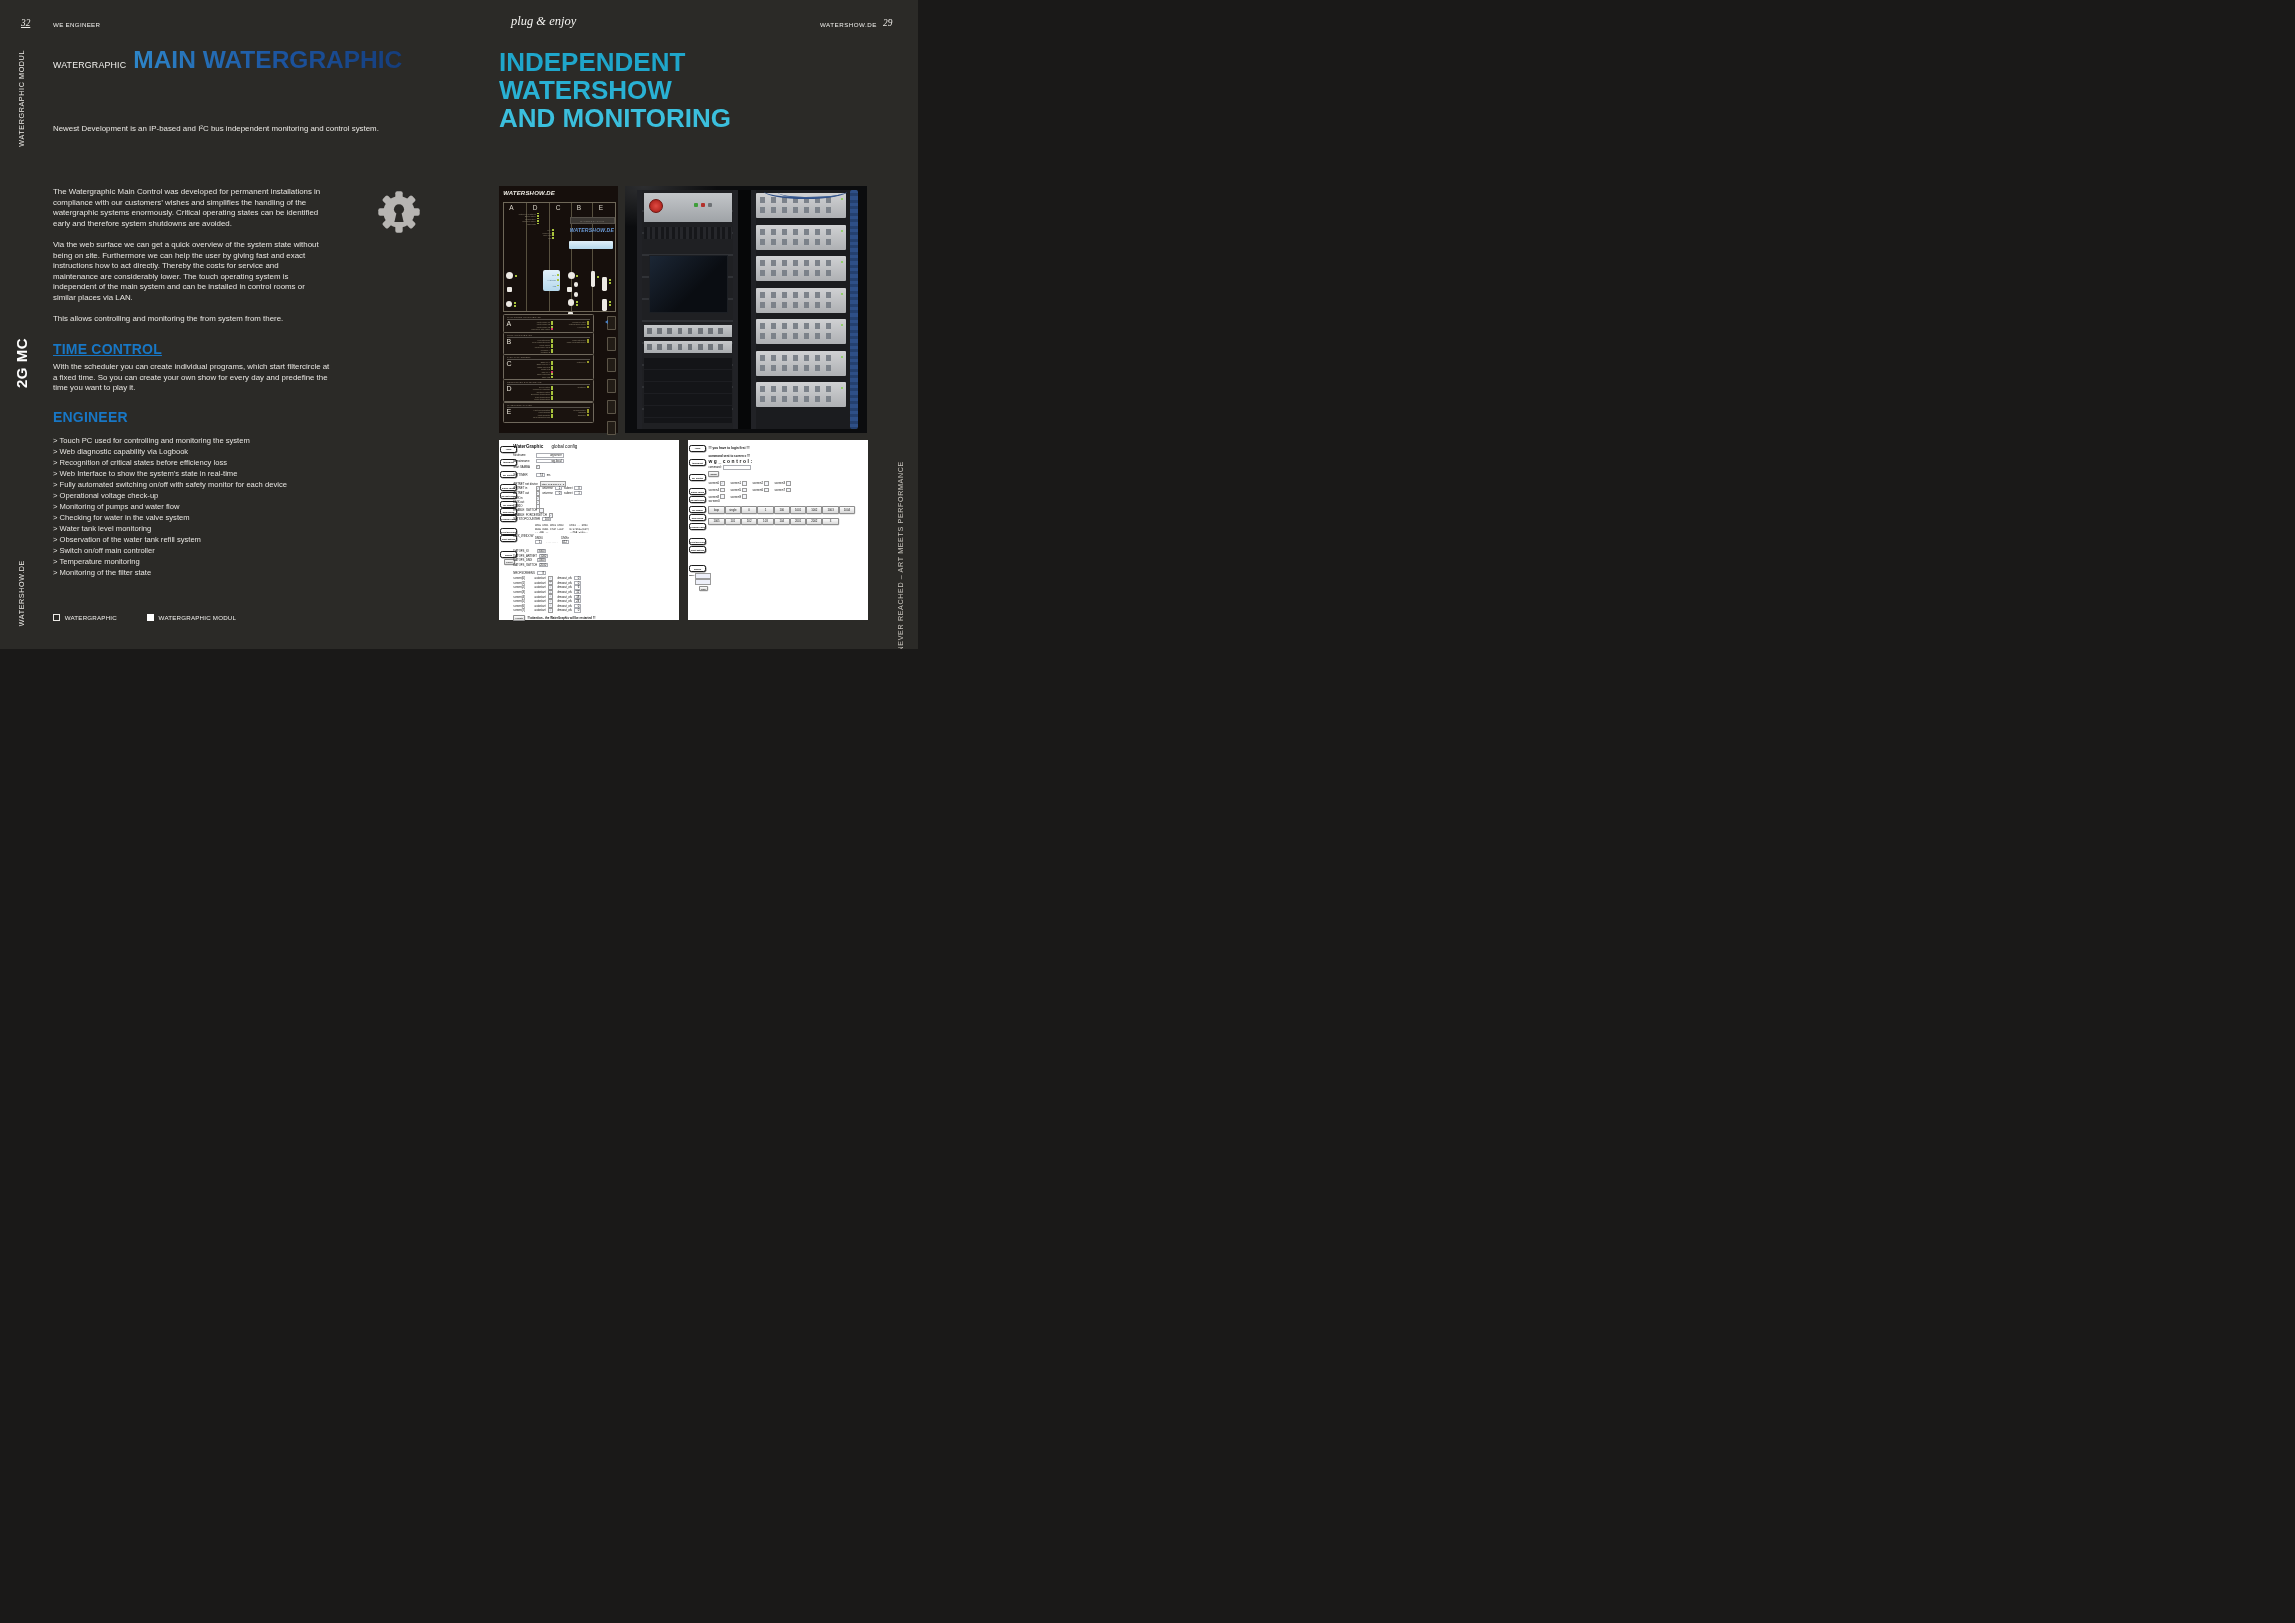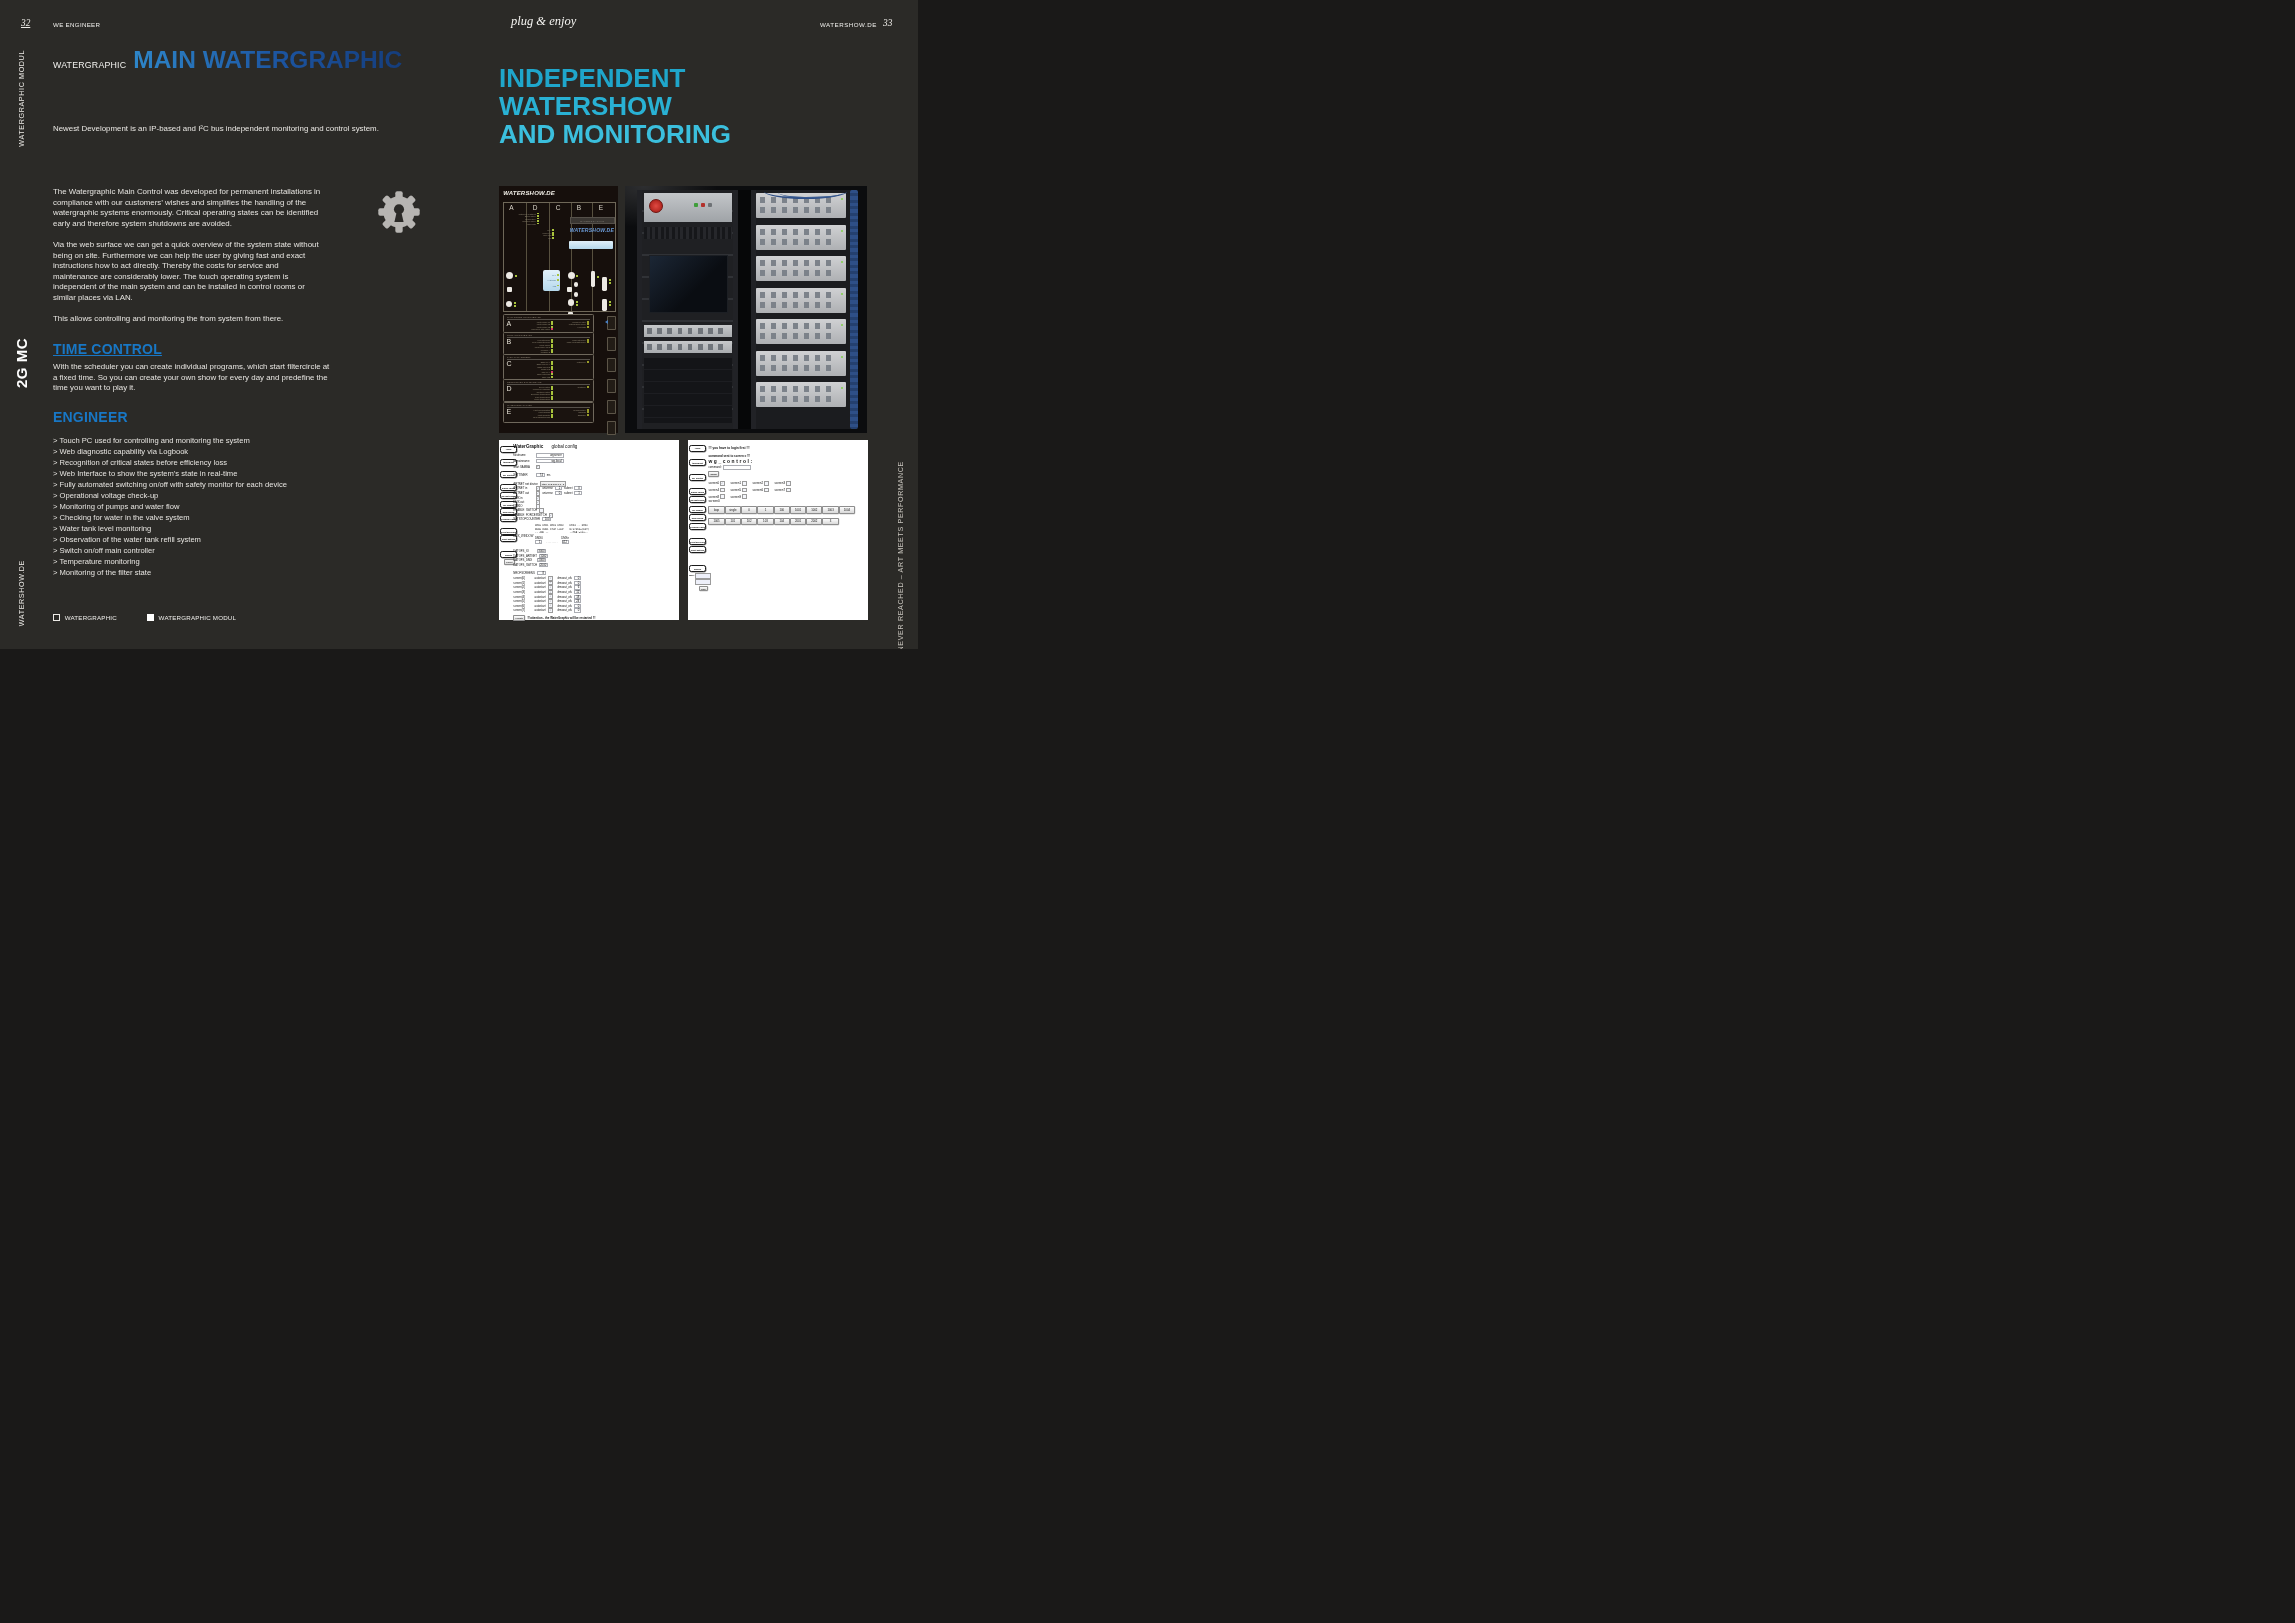--- a/index.html
+++ b/index.html
@@ -148,21 +148,21 @@
 </style>
 </head>
 <body>
 
 <div id="page">
 
   <span class="abs serif-it pgnum" style="left:21px;top:17.6px;text-decoration:underline;">32</span>
   <span class="abs hdr-label" style="left:53px;top:21px;">WE ENGINEER</span>
   <span class="abs serif-it script-hdr" style="left:511px;top:14px;">plug &amp; enjoy</span>
   <span class="abs hdr-label" style="left:820px;top:21px;letter-spacing:0.5px;">WATERSHOW.DE</span>
-  <span class="abs serif-it pgnum" style="left:883px;top:17.6px;">33</span>
+  <span class="abs serif-it pgnum" style="left:883px;top:17.6px;">29</span>
 
   <span class="abs vtext edge" style="left:16.7px;top:50px;">WATERGRAPHIC MODUL</span>
   <span class="abs vtext edge-big vtext" style="left:13px;top:338px;">2G MC</span>
   <span class="abs vtext edge" style="left:16.7px;top:560px;">WATERSHOW.DE</span>
   <span class="abs vtext edge edge-r" style="left:896px;top:461px;">NEVER REACHED – ART MEETS PERFORMANCE</span>
 
   <div class="abs title-row" style="left:53px;top:46px;">
     <span class="kicker">WATERGRAPHIC</span>
     <span class="main-title">MAIN WATERGRAPHIC</span>
   </div>
@@ -195,21 +195,21 @@
       <li class="fitem">&gt; Monitoring of the filter state</li>
     </ul>
 
   <div class="abs footer-row" style="left:53px;top:614px;">
     <span class="fbox"></span>
     <span>WATERGRAPHIC</span>
     <span class="fbox filled" style="margin-left:25.4px;"></span>
     <span>WATERGRAPHIC MODUL</span>
   </div>
 
-  <div class="abs" style="left:499px;top:48px;margin-top:16px;">
+  <div class="abs" style="left:499px;top:48px;">
     <div class="cyan-line">INDEPENDENT</div>
     <div class="cyan-line">WATERSHOW</div>
     <div class="cyan-line">AND MONITORING</div>
   </div>
 
   <svg class="abs" style="left:376px;top:189px;" width="46" height="46" viewBox="0 0 100 100">
     <g fill="#b7b5b2">
       <circle cx="50" cy="50" r="34"></circle>
       <rect x="42" y="5" width="16" height="19" rx="4"></rect>
       <rect x="42" y="5" width="16" height="19" rx="4" transform="rotate(45 50 50)"></rect>

